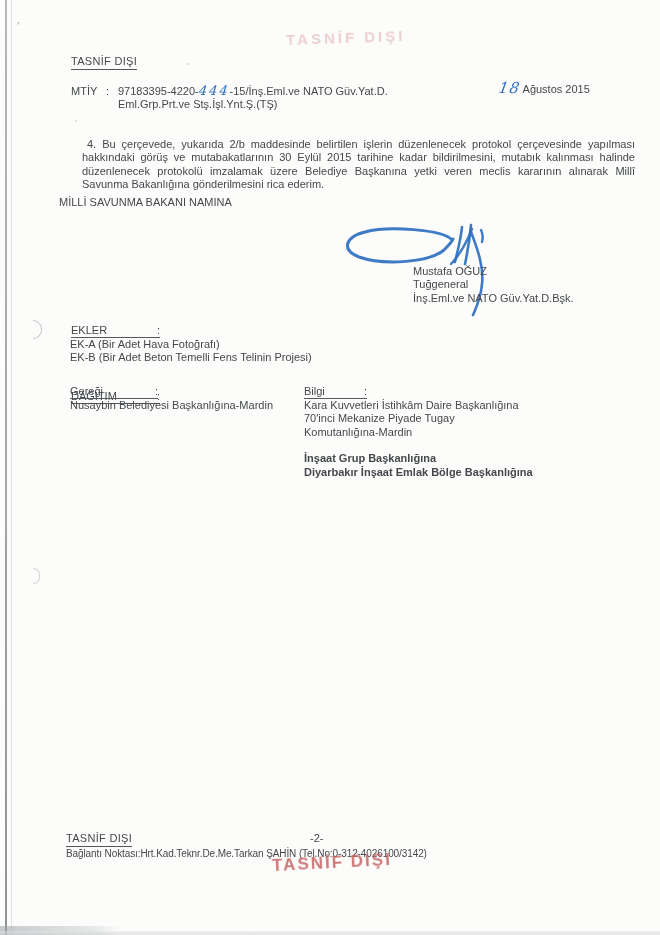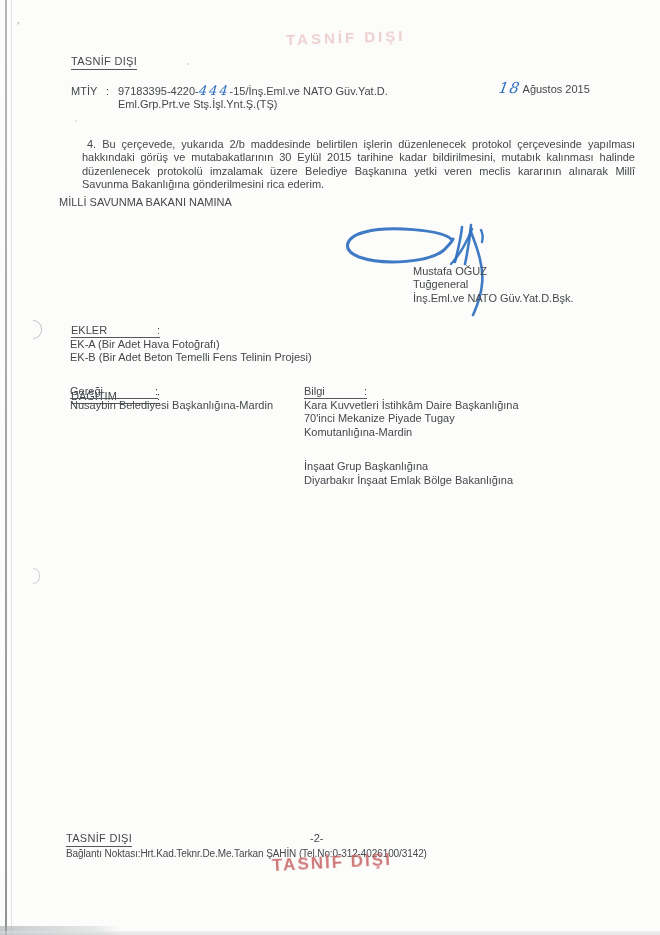--- a/index.html
+++ b/index.html
@@ -119,23 +119,23 @@
   <div class="abs list" style="left:70px;top:399px;">
     <div>Nusaybin Belediyesi Başkanlığına-Mardin</div>
   </div>
 
   <div class="abs" style="left:304px;top:399px;">
     <div class="list">
       <div>Kara Kuvvetleri İstihkâm Daire Başkanlığına</div>
       <div>70'inci Mekanize Piyade Tugay</div>
       <div>Komutanlığına-Mardin</div>
     </div>
-    <div class="list" style="margin-top:21px;">
+    <div class="list" style="margin-top:13px;font-weight:bold;">
       <div>İnşaat Grup Başkanlığına</div>
-      <div>Diyarbakır İnşaat Emlak Bölge Bakanlığına</div>
+      <div>Diyarbakır İnşaat Emlak Bölge Başkanlığına</div>
     </div>
   </div>
 
   <div class="abs" style="left:66px;top:832px;">
     <span class="classif">TASNİF DIŞI</span>
   </div>
   <div class="abs" style="left:310px;top:832px;">-2-</div>
   <div class="abs footer-contact" style="left:66px;top:847px;">Bağlantı Noktası:Hrt.Kad.Teknr.De.Me.Tarkan ŞAHİN (Tel.No:0-312-4026100/3142)</div>
 
   <div class="abs stamp stamp-bottom" style="left:272px;top:856px;">TASNİF DIŞI</div>

